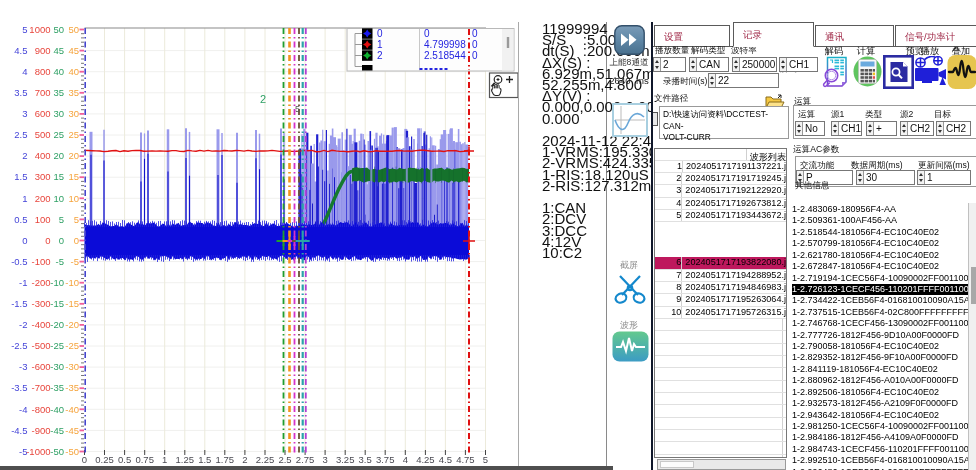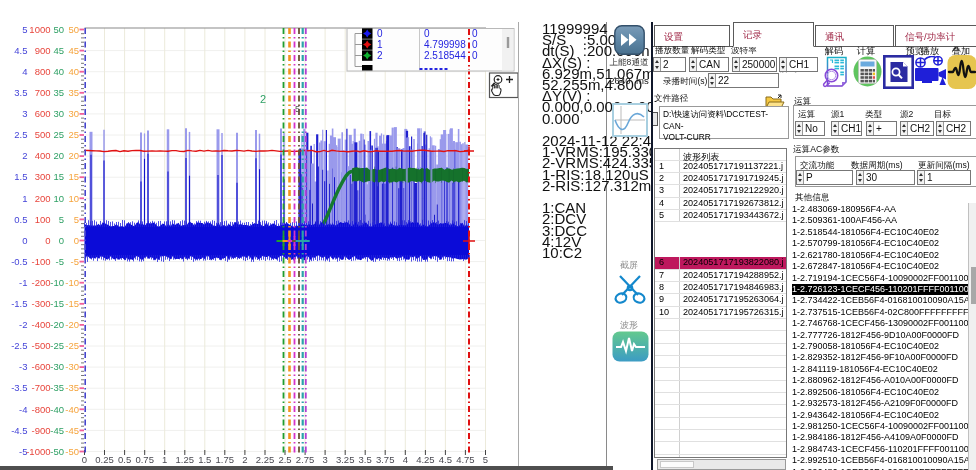--- a/index.html
+++ b/index.html
@@ -21,21 +21,21 @@
 .spinbox{position:absolute;border:1px solid #777;background:#fff;font-size:10px;color:#111;}
 .spinbox .sp{position:absolute;left:0;top:0;width:7px;height:100%;border-right:1px solid #999;background:#f2f2f2;}
 .spinbox .tx{position:absolute;left:9px;top:1px;white-space:nowrap;}
 .sp i,.sp b{position:absolute;left:0.5px;width:0;height:0;border-left:2.6px solid transparent;border-right:2.6px solid transparent;}
 .sp i{top:2px;border-bottom:3.2px solid #333;}
 .sp b{bottom:2px;border-top:3.2px solid #333;}
 .gbox{position:absolute;border:1px solid #999;background:#fff;}
 #otherlist{position:absolute;left:139px;top:182px;width:176px;height:266px;font-size:9px;line-height:11.42px;color:#000;white-space:nowrap;overflow:hidden;}
 #otherlist .sel{background:#000;color:#fff;display:inline-block;padding-right:3px;}
 #wavetable{position:absolute;left:1px;top:126px;width:133px;height:310px;border:1px solid #777;background:#fff;overflow:hidden;}
-.trow{height:12.35px;border-bottom:1px solid #e0e0e0;font-size:9.1px;color:#000;white-space:nowrap;}
+.trow{height:12.35px;border-bottom:1px solid #e0e0e0;font-size:9.1px;color:#000;white-space:nowrap;text-align:right;}
 .trow.thead{height:11.5px;}
 .trow.sel{background:#be185d;margin-top:35px;}
 .tnum{display:inline-block;width:25px;padding-left:4px;height:100%;border-right:1px solid #d0d0d0;}
 .tname{display:inline-block;padding-left:3px;height:100%;}
 #botbar{position:absolute;left:0;top:466px;width:613px;height:4px;background:#4f4f4f;}
 .iclabel{position:absolute;top:23px;font-size:9.2px;color:#111;width:40px;text-align:center;}
 </style></head><body>
 <div id="win">
 
 
@@ -1155,21 +1155,21 @@
         <span class="tx">30</span>
       </div>
     <div class="spinbox" style="left:264px;top:148px;width:54px;height:15px;">
         <span class="sp">
           <i></i>
           <b></b>
         </span>
         <span class="tx">1</span>
       </div>
 
-    <div class="flabel" style="left:142px;top:170px;">其他信息</div>
+    <div class="flabel" style="left:142px;top:158px;">其他信息</div>
 
     <svg class="abs" style="left:169px;top:34px" width="30" height="33" viewBox="0 0 30 33">
       <defs>
           <linearGradient id="dg" x1="0" y1="0" x2="0" y2="1">
         <stop offset="0" stop-color="#18b0c8"></stop>
             <stop offset="1" stop-color="#7a3fd0"></stop>
       </linearGradient>
         </defs>
       <path d="M5.5,1.5 h18.5 v24.5 l-4,4 h-14.5 Z" fill="#fff" stroke="url(#dg)" stroke-width="1.5"></path>
       <path d="M24,26 l-4,4 v-4 Z" fill="#9a6ae0"></path>

